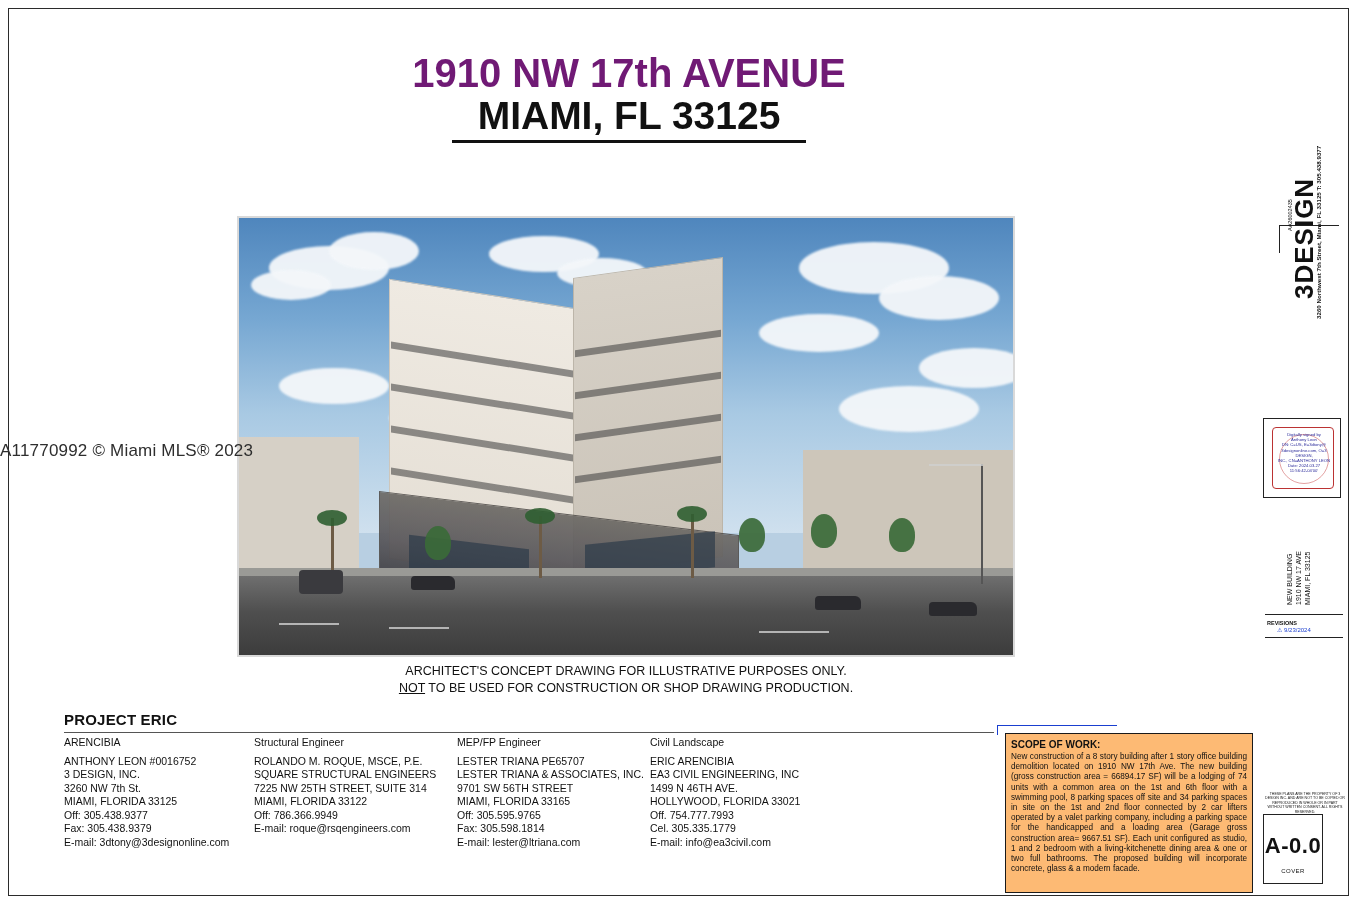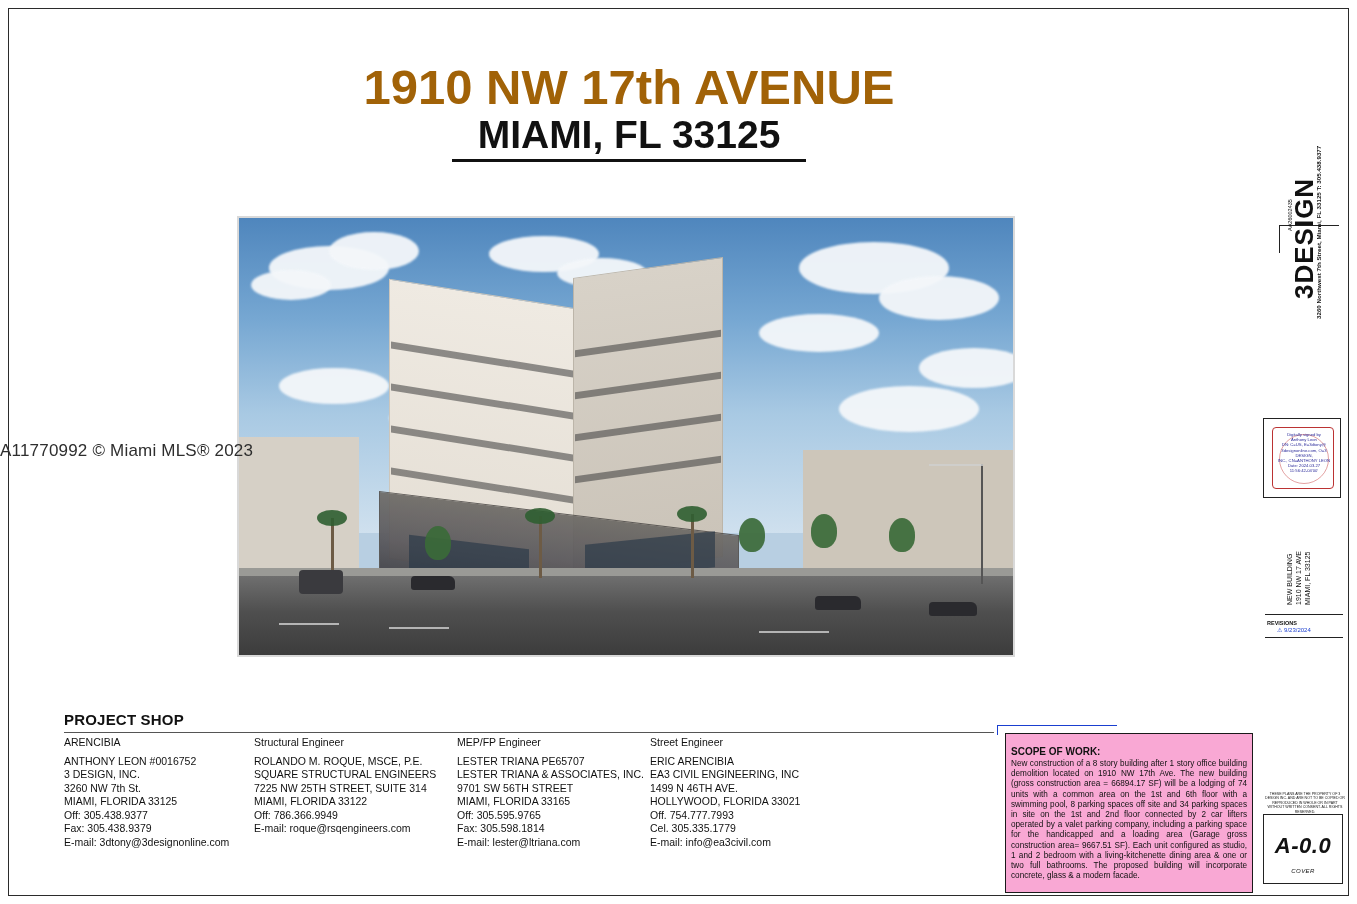--- a/index.html
+++ b/index.html
@@ -31,24 +31,24 @@
     width: 1240px;
     text-align: center;
   }
   #title-line1 {
     font-size: 25px;
     font-weight: bold;
     letter-spacing: 0.2px;
     color: #111;
   }
   #title-line2 {
-    font-size: 49px;
+    font-size: 40px;
     font-weight: bold;
-    margin-top: 12px;
-    color: #a16207;
+    margin-top: 4px;
+    color: #701a75;
   }
   #title-line3 {
     font-size: 39px;
     font-weight: bold;
     margin-top: -2px;
     color: #111;
     display: inline-block;
     border-bottom: 3px solid #111;
     padding: 0 26px 2px 26px;
   }
@@ -180,22 +180,22 @@
     color: #111;
   }
   .team-col .line { white-space: nowrap; }
 
   
   #scope-box {
     position: absolute;
     left: 996px; top: 724px;
     width: 248px; height: 160px;
     border: 1px solid #1a1a1a;
-    background: #f9a8d4;
-    padding: 12px 5px;
+    background: #fdba74;
+    padding: 5px 5px;
   }
   #scope-title { font-size: 10px; font-weight: bold; margin-bottom: 2px; }
   #scope-body { font-size: 8.2px; line-height: 10.2px; text-align: justify; }
   #scope-lead {
     position: absolute; left: 988px; top: 716px; width: 120px;
     border-top: 1px solid #1a3fd0;
   }
   #scope-lead-tick {
     position: absolute; left: 988px; top: 716px; width: 1px; height: 10px;
     background: #1a3fd0;
@@ -304,25 +304,24 @@
     font-size: 6px; color: #1a3fd0;
   }
 
   
   #disclaimer {
     position: absolute; left: 1256px; top: 783px; width: 80px;
     font-size: 3.6px; line-height: 4.4px; text-align: center; color: #111;
   }
   #sheet-no-box {
     position: absolute; left: 1254px; top: 805px;
-    width: 80px; height: 70px;
+    width: 60px; height: 70px;
     border: 1px solid #222;
     background: #fff;
     text-align: center;
-    font-style: italic;
   }
   #sheet-no {
     margin-top: 18px;
     font-size: 22px;
     font-weight: bold;
     letter-spacing: .5px;
     color: #111;
   }
   #sheet-name {
     margin-top: 9px;
@@ -407,22 +406,26 @@
       <div class="van" style="left:60px;  top:352px;"></div>
       <div class="car" style="left:172px; top:358px; width:44px;"></div>
       <div class="car" style="left:576px; top:378px; width:46px;"></div>
       <div class="car" style="left:690px; top:384px; width:48px;"></div>
 
       <div class="pole" style="left:742px; top:246px; height:120px;"></div>
       <div class="roadline" style="left:690px; top:246px; width:54px;"></div>
     </div>
   </div>
 
-
-  <div id="project-team-title">PROJECT SHOP</div>
+  <div id="caption">
+    <div>ARCHITECT'S CONCEPT DRAWING FOR ILLUSTRATIVE PURPOSES ONLY.</div>
+    <div><span class="u">NOT</span><span> TO BE USED FOR CONSTRUCTION OR SHOP DRAWING PRODUCTION.</span></div>
+  </div>
+
+  <div id="project-team-title">PROJECT ERIC</div>
   <div id="team-rule"></div>
 
   <div class="team-col" style="left:55px;  width:195px;">
     <div class="col-head">ARENCIBIA</div>
     <div class="line">ANTHONY LEON     #0016752</div>
     <div class="line">3 DESIGN, INC.</div>
     <div class="line">3260 NW 7th St.</div>
     <div class="line">MIAMI, FLORIDA 33125</div>
     <div class="line">Off: 305.438.9377</div>
     <div class="line">Fax: 305.438.9379</div>
@@ -444,21 +447,21 @@
     <div class="line">LESTER TRIANA    PE65707</div>
     <div class="line">LESTER TRIANA &amp; ASSOCIATES, INC.</div>
     <div class="line">9701 SW 56TH STREET</div>
     <div class="line">MIAMI, FLORIDA 33165</div>
     <div class="line">Off: 305.595.9765</div>
     <div class="line">Fax: 305.598.1814</div>
     <div class="line">E-mail: lester@ltriana.com</div>
   </div>
 
   <div class="team-col" style="left:641px; width:175px;">
-    <div class="col-head">Street Engineer</div>
+    <div class="col-head">Civil Landscape</div>
     <div class="line">ERIC ARENCIBIA</div>
     <div class="line">EA3 CIVIL ENGINEERING, INC</div>
     <div class="line">1499 N 46TH AVE.</div>
     <div class="line">HOLLYWOOD, FLORIDA 33021</div>
     <div class="line">Off. 754.777.7993</div>
     <div class="line">Cel. 305.335.1779</div>
     <div class="line">E-mail: info@ea3civil.com</div>
   </div>
 
 

